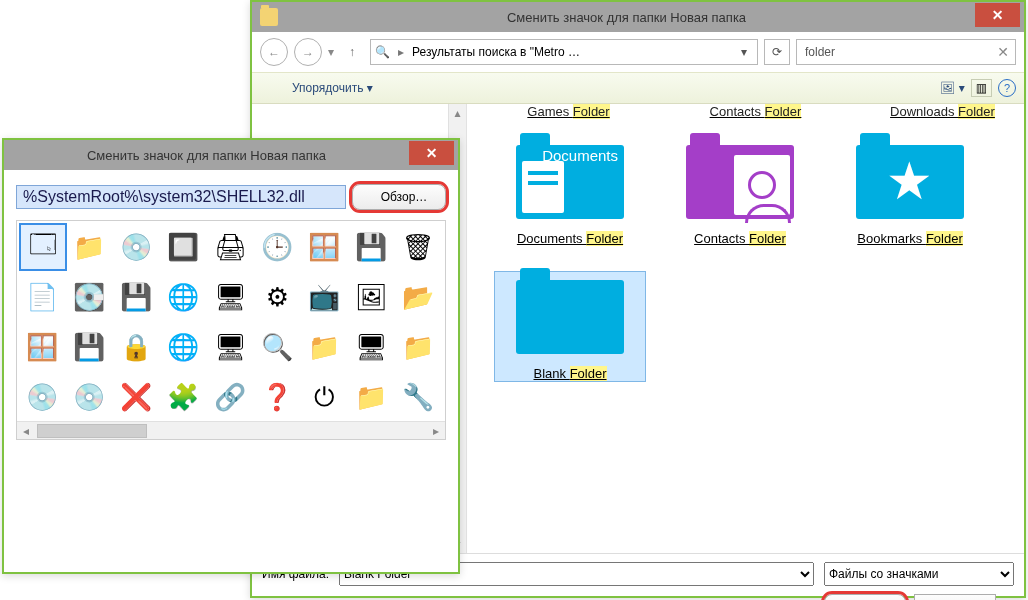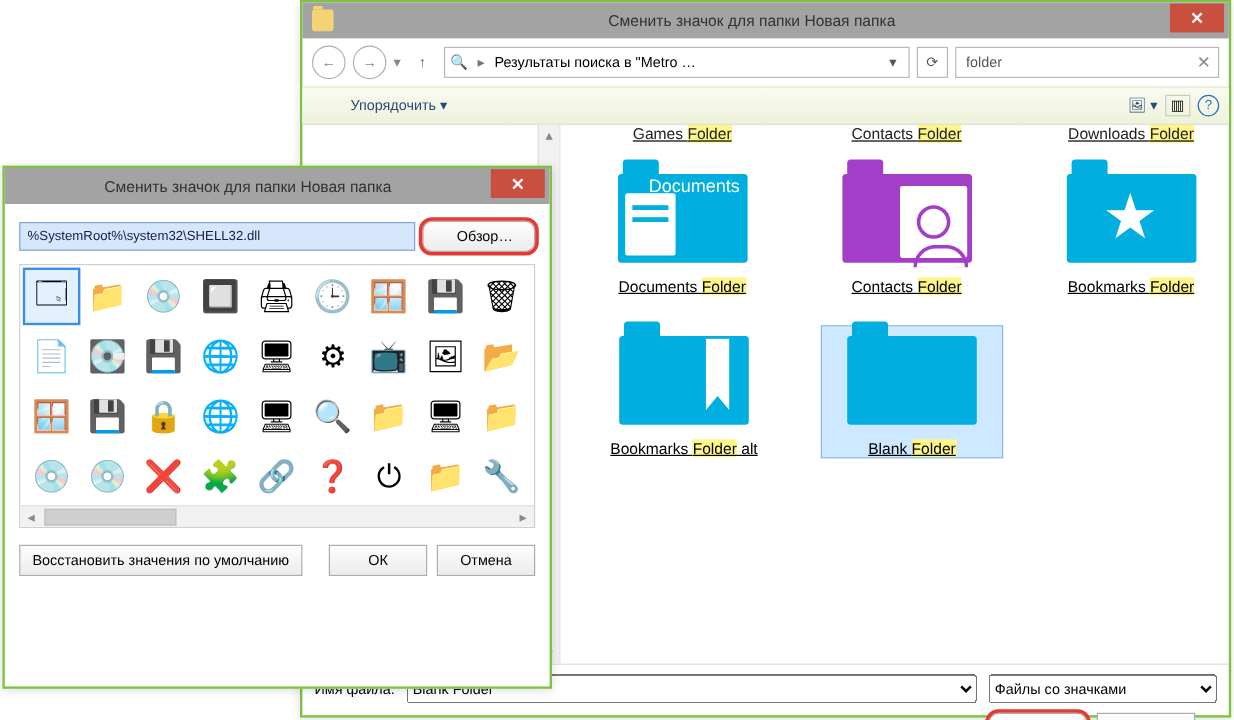--- a/index.html
+++ b/index.html
@@ -94,21 +94,21 @@
     border-bottom:1px solid #ddd;
   }
   .sidebar-stub { width:215px; border-right:1px solid #e2e2e2; position:relative;}
   .sidebar-stub .sb-scroll-v {
     position:absolute; right:0; top:0; width:18px; height:100%;
     background:#f1f1f1; border-left:1px solid #e0e0e0;
     display:flex; flex-direction:column; align-items:center;
   }
   .sb-scroll-v .arr{height:18px;display:flex;align-items:center;justify-content:center;color:#888;width:100%;}
   .main-area { flex:1; position:relative; padding:8px; overflow:hidden;text-decoration:underline;}
-  .row-items { display:flex; gap:40px; margin-bottom:26px; padding-left:20px;}
+  .row-items { display:flex; gap:20px; margin-bottom:26px; padding-left:20px;}
 
   .item { width:150px; text-align:center; font-size:13px; }
   .item .ico { width:120px; height:88px; margin:0 auto 6px; position:relative; }
   .item.selected { background:#cde8ff; outline:1px solid #7fb7e6; }
 
   .hl { background:#fff68b; }
 
   
   .folder-shape {
     position:absolute; inset:8px 6px 6px 6px;
@@ -169,21 +169,21 @@
   .ring-red { outline:3px solid #e53935; border-radius:8px; }
 
   
   #small-win { left: 2px; top: 138px; width: 458px; height: 436px; }
   #small-win .body { padding: 10px 12px; }
   #small-win .pathrow{
     display:flex; gap:6px; align-items:center; margin:4px 0 10px;
   }
   #small-win .pathrow input{
     flex:1; height:24px; border:1px solid #7fa6d8;
-    background:#d6e6fb; color:#1a1a4d; font-size:11px; padding:0 6px;
+    background:#d6e6fb; color:#1a1a4d; font-size:16px; padding:0 6px;
   }
   .icon-grid{
     border:1px solid #cfcfcf; height:220px; position:relative;
     background:#fff;
   }
   .icon-grid .gridwrap{
     display:grid; grid-template-columns:repeat(9,1fr);
     grid-auto-rows:48px; gap:2px; padding:4px;
   }
   .gicon{
@@ -276,27 +276,20 @@
           <div class="item bookmarks">
             <div class="ico">
                 <div class="folder-shape"></div>
                 <div class="star">★</div>
               </div>
             <div><span>Bookmarks </span><span class="hl">Folder</span></div>
           </div>
         </div>
 
         <div class="row-items">
-          <div class="item bookmarks-alt">
-            <div class="ico">
-                <div class="folder-shape"></div>
-                <div class="ribbon"></div>
-              </div>
-            <div><span>Bookmarks </span><span class="hl">Folder</span><span> alt</span></div>
-          </div>
           <div class="item blank selected">
             <div class="ico">
                 <div class="folder-shape"></div>
               </div>
             <div><span>Blank </span><span class="hl">Folder</span></div>
           </div>
         </div>
 
       </div>
     </div>
@@ -364,20 +357,14 @@
           <div class="gicon">📁</div>
           <div class="gicon">🔧</div>
         </div>
       <div class="hscroll">
         <div class="harr">◂</div>
         <div class="hthumb"></div>
         <div style="flex:1"></div>
         <div class="harr">▸</div>
       </div>
     </div>
-    <div class="footer">
-      <span class="btn" style="min-width:210px;">Восстановить значения по умолчанию</span>
-      <span class="spacer"></span>
-      <span class="btn">ОК</span>
-      <span class="btn">Отмена</span>
-    </div>
   </div>
 </div>
 
 </body></html>

